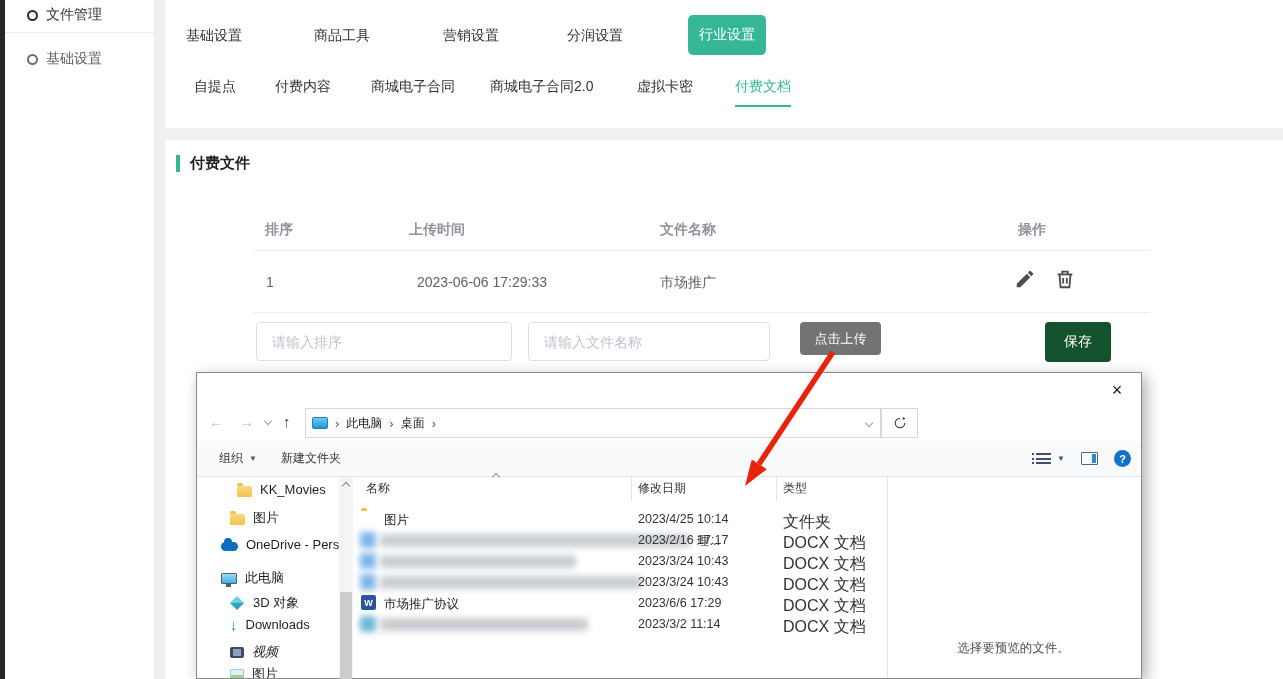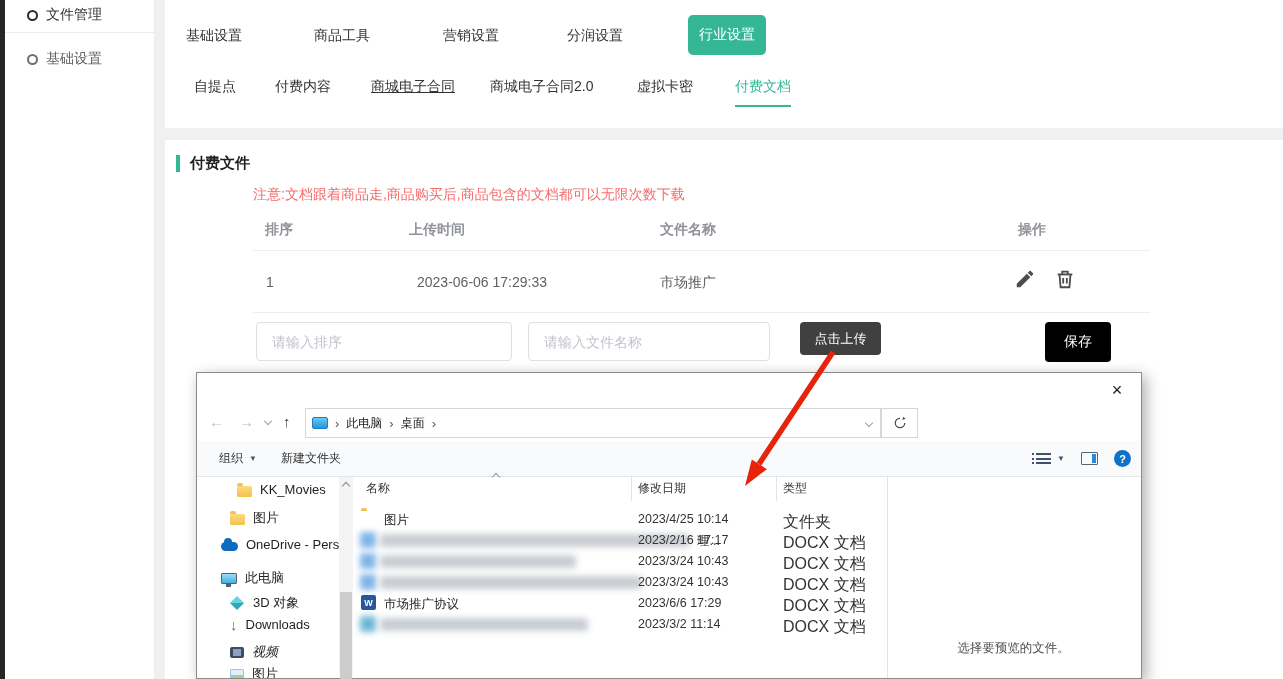--- a/index.html
+++ b/index.html
@@ -28,22 +28,22 @@
   .sec-bar { width:4px; height:17px; background:#35b795; margin-right:10px; }
   .sec-title b { font-size:15px; color:#1f1f1f; }
   .notice { position:absolute; left:88px; top:46px; font-size:14px; color:#f56c6c; }
   .th { position:absolute; top:81px; font-size:14px; color:#909399; font-weight:bold; }
   .tline { position:absolute; left:88px; width:897px; border-bottom:1px solid #ebeef5; }
   .td { position:absolute; top:134px; font-size:14px; color:#606266; }
   .op-ic { position:absolute; top:128px; width:22px; height:22px; cursor:pointer; }
   .inp { position:absolute; top:182px; height:39px; border:1px solid #dcdfe6; border-radius:4px; font-size:14px; font-family:inherit; padding:0 15px; color:#606266; outline:none; }
   .inp::placeholder { color:#c0c4cc; }
   .btn { position:absolute; border:none; border-radius:4px; color:#fff; font-family:inherit; display:flex; align-items:center; justify-content:center; cursor:pointer; }
-  .btn-upload { left:635px; top:182px; width:81px; height:33px; background:#404040; font-size:13px; }
-  .btn-save { left:880px; top:182px; width:66px; height:40px; background:#000000; font-size:14px; }
+  .btn-upload { left:635px; top:182px; width:81px; height:33px; background:#737373; font-size:13px; }
+  .btn-save { left:880px; top:182px; width:66px; height:40px; background:#14532d; font-size:14px; }
 
   
   .dialog { position:absolute; left:196px; top:372px; width:946px; height:307px; background:#fff; border:1px solid #8b8b8b; box-shadow:4px 4px 14px rgba(0,0,0,.32); z-index:20; font-size:12px; }
   .dlg-title { position:absolute; top:0; left:0; right:0; height:33px; display:flex; align-items:center; padding-left:9px; }
   .chrome-icon { width:18px; height:18px; border-radius:50%; background:conic-gradient(from -60deg,#ea4335 0 120deg,#fbbc05 0 240deg,#34a853 0 360deg); position:relative; }
   .chrome-icon::before { content:""; position:absolute; inset:4px; background:#fff; border-radius:50%; }
   .chrome-icon::after { content:""; position:absolute; inset:5.5px; background:#1a73e8; border-radius:50%; }
   .dlg-title-text { margin-left:9px; font-size:13px; color:#000; }
   .dlg-close { position:absolute; top:5px; right:9px; width:30px; height:24px; text-align:center; font-size:18px; line-height:24px; color:#1a1a1a; cursor:pointer; }
 
@@ -132,32 +132,31 @@
 
 <div class="top-card">
   <span class="ptab" style="left:21px;">基础设置</span>
   <span class="ptab" style="left:149px;">商品工具</span>
   <span class="ptab" style="left:278px;">营销设置</span>
   <span class="ptab" style="left:402px;">分润设置</span>
   <button class="ptab-btn">行业设置</button>
 
   <span class="stab" style="left:29px;">自提点</span>
   <span class="stab" style="left:110px;">付费内容</span>
-  <span class="stab" style="left:206px;text-decoration:underline;">商城电子合同</span>
+  <span class="stab" style="left:206px;">商城电子合同</span>
   <span class="stab" style="left:325px;">商城电子合同2.0</span>
   <span class="stab" style="left:472px;">虚拟卡密</span>
   <span class="stab active" style="left:570px;">付费文档</span>
 </div>
 
 <div class="content-card">
   <div class="sec-title">
     <span class="sec-bar"></span>
     <b>付费文件</b>
   </div>
-  <div class="notice">注意:文档跟着商品走,商品购买后,商品包含的文档都可以无限次数下载</div>
 
   <span class="th" style="left:100px;">排序</span>
   <span class="th" style="left:244px;">上传时间</span>
   <span class="th" style="left:495px;">文件名称</span>
   <span class="th" style="left:853px;">操作</span>
   <div class="tline" style="top:110px;"></div>
 
   <span class="td" style="left:101px;">1</span>
   <span class="td" style="left:252px;">2023-06-06 17:29:33</span>
   <span class="td" style="left:495px;">市场推广</span>

